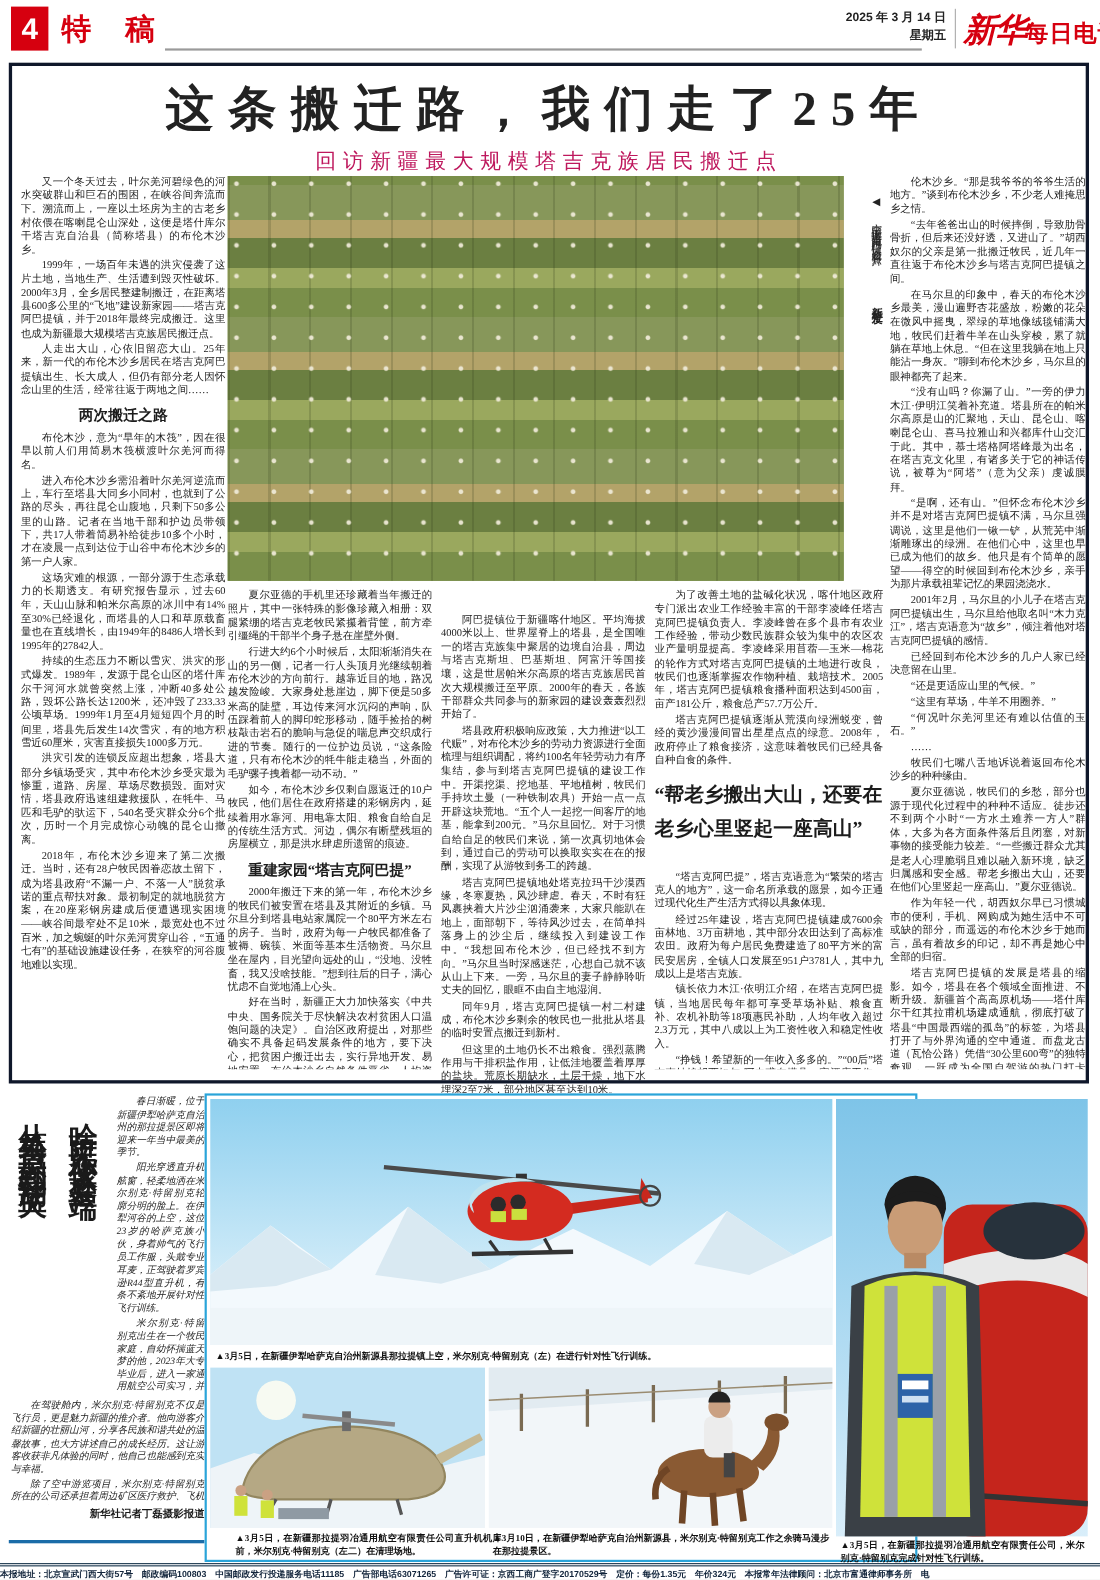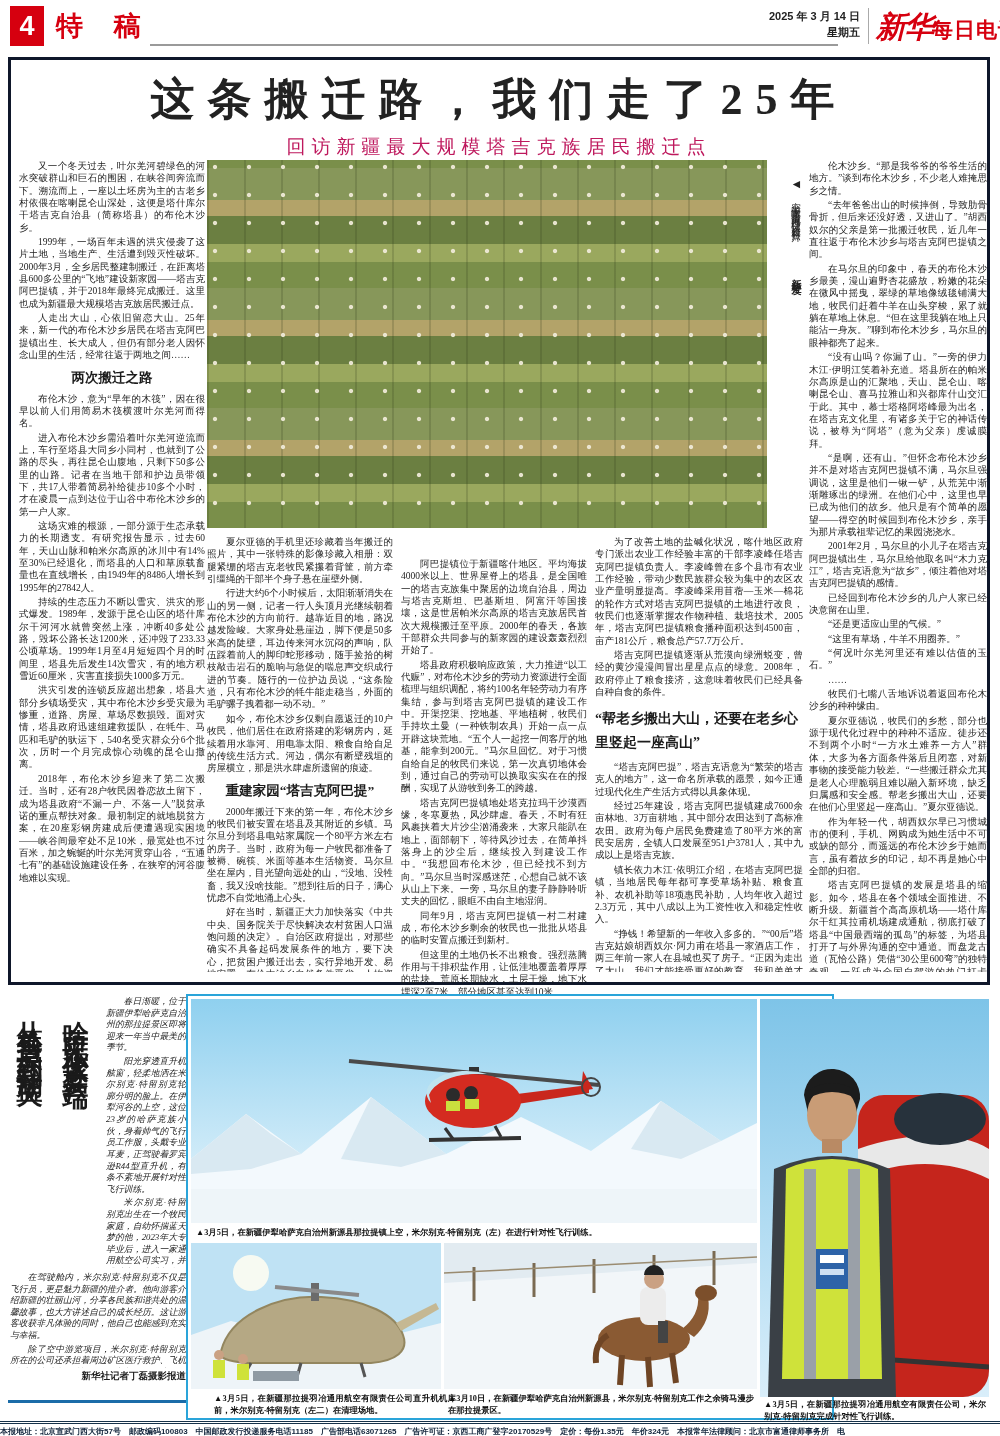--- a/index.html
+++ b/index.html
@@ -19,21 +19,21 @@
   .logo .rest{font-size:21px;font-weight:700;letter-spacing:1px;}
   
   .mainbox{position:absolute;left:8px;top:57px;width:982px;height:928px;border:3px solid #0f172a;box-sizing:border-box;}
   .headline{position:absolute;left:0;top:10px;width:100%;text-align:center;font-size:44px;font-weight:700;
             letter-spacing:13px;color:#222;}
   .subhead{position:absolute;left:0;top:74px;width:100%;text-align:center;font-size:19px;font-weight:400;
            letter-spacing:6px;color:#be185d;}
   .col{position:absolute;overflow:hidden;}
   .col p{margin:0 0 2px;text-indent:2em;text-align:justify;font-size:9.5px;line-height:1.3;}
   .col h3.h{margin:7px 0 6px;text-align:center;font-size:13.5px;font-weight:700;}
-  .col h3.hbig{margin:9px 0 6px;font-size:14px;font-weight:700;line-height:1.7;text-align:left;}
+  .col h3.hbig{margin:9px 0 23px;font-size:18px;font-weight:700;line-height:1.7;text-align:left;}
   
   .aerial{position:absolute;left:196px;top:100px;width:560px;height:368px;
       background:
         radial-gradient(circle at 8px 7px, rgba(238,233,214,.95) 0 1.6px, transparent 2.6px),
         repeating-linear-gradient(90deg, rgba(40,50,20,.18) 0 2px, transparent 2px 37px),
         repeating-linear-gradient(0deg, #7a8f4a 0 26px, #9aa85e 26px 44px, #6b7f41 44px 72px, #b3a369 72px 88px, #87975a 88px 120px),
         linear-gradient(#8a9a55,#75894a);
       background-size:34px 28px,auto,auto,auto;}
   .capstrip{position:absolute;left:758px;top:100px;width:34px;height:368px;background:#fff;
             writing-mode:vertical-rl;font-size:9.5px;letter-spacing:2px;padding-top:18px;box-sizing:border-box;color:#222;}

